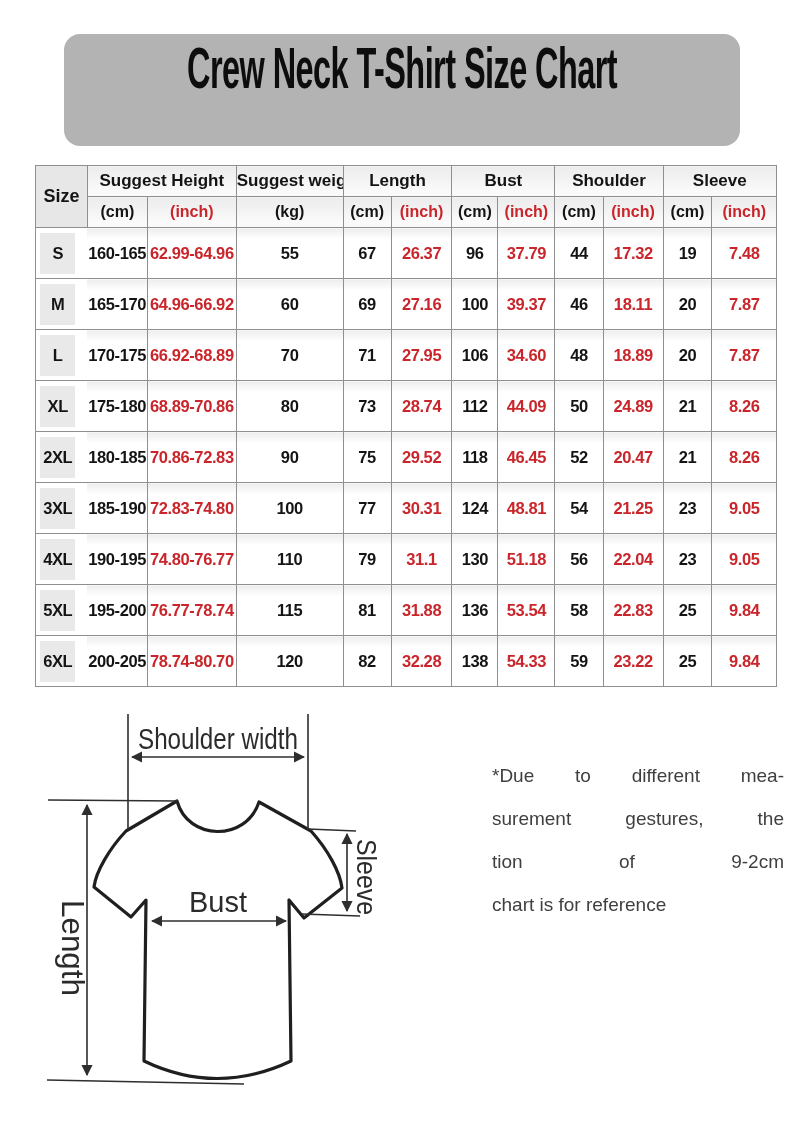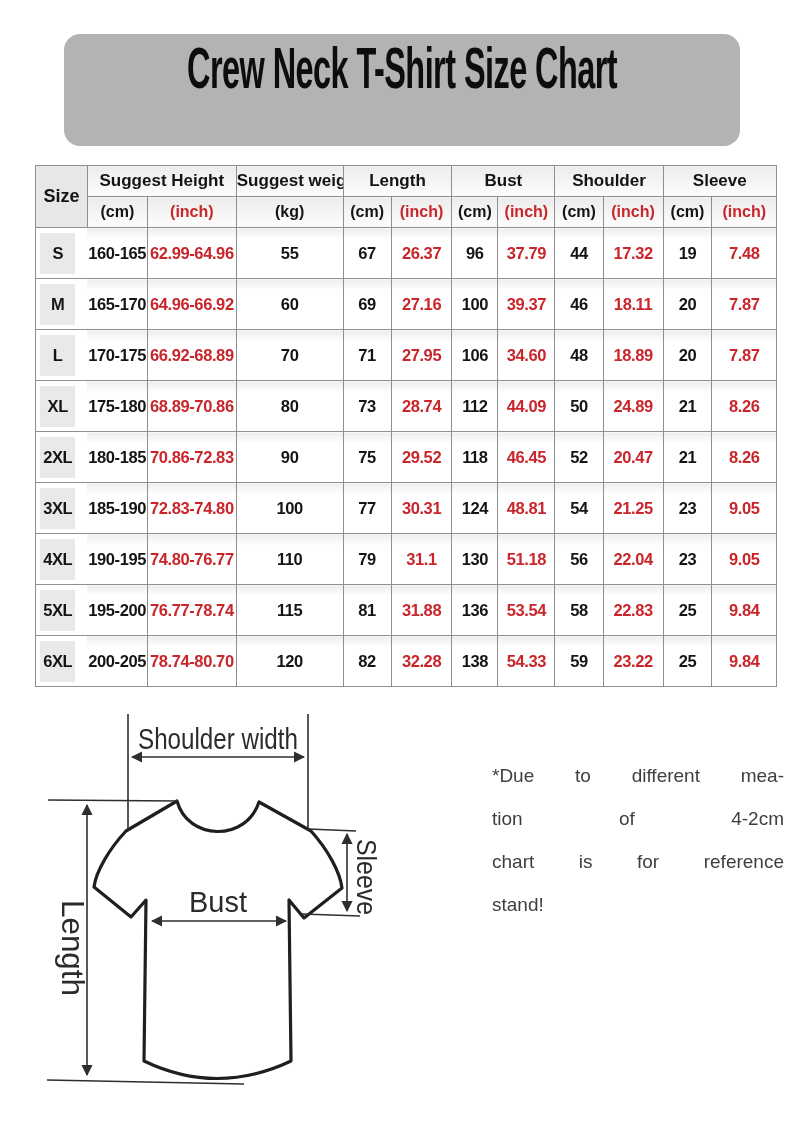--- a/index.html
+++ b/index.html
@@ -254,18 +254,18 @@
     <line x1="122" y1="221" x2="256" y2="221" stroke="#2e2e2e" stroke-width="1.6" marker-start="url(#ah)" marker-end="url(#ah)"></line>
 
     <line x1="278" y1="129" x2="326" y2="131" stroke="#2e2e2e" stroke-width="1.6"></line>
     <line x1="272" y1="214" x2="330" y2="216" stroke="#2e2e2e" stroke-width="1.6"></line>
     <line x1="317" y1="134" x2="317" y2="211" stroke="#2e2e2e" stroke-width="1.6" marker-start="url(#ah)" marker-end="url(#ah)"></line>
     <text x="327" y="177" text-anchor="middle" font-size="27" textLength="76" lengthAdjust="spacingAndGlyphs" transform="rotate(90 327 177)">Sleeve</text>
   </svg>
 
   <div class="note">
     <div class="note-line">*Due to different mea-</div>
-    <div class="note-line">tion of 4-2cm</div>
+    <div class="note-line">surement gestures, the</div>
+    <div class="note-line">tion of 9-2cm</div>
     <div class="note-line">chart is for reference</div>
-    <div class="note-line">stand!</div>
   </div>
 
 </div>
 
 </body></html>

